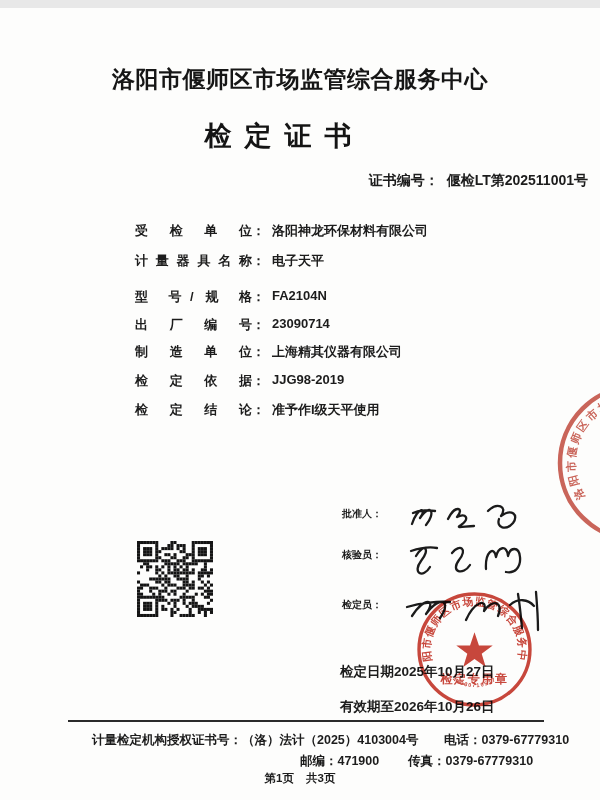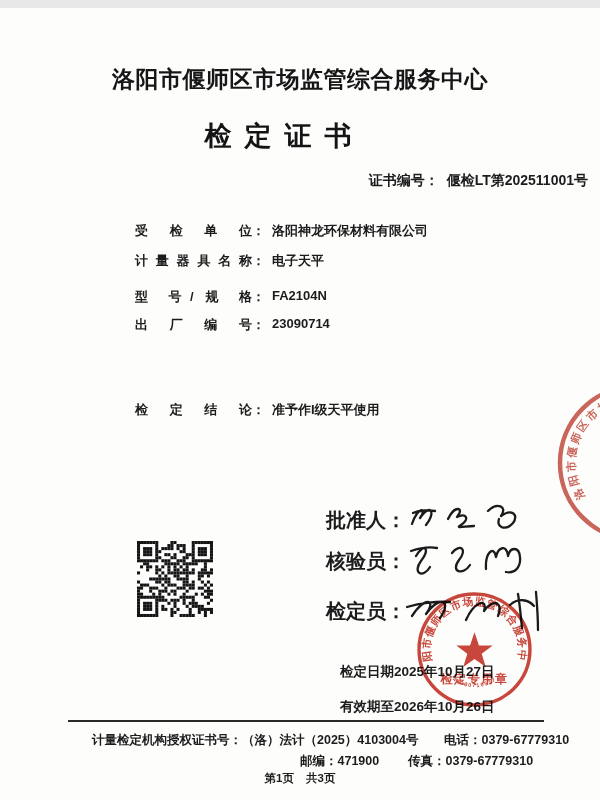--- a/index.html
+++ b/index.html
@@ -23,21 +23,21 @@
     top:164px; left:0; width:588px; text-align:right; font-size:14px;
   }
   .certno .certno-value{margin-left:8px;}
   .frow{position:absolute; left:135px; width:420px; height:18px; font-size:13px;}
   .flabel{
     display:inline-block; width:117px; text-align:justify; text-align-last:justify;
     white-space:normal; vertical-align:top;
   }
   .fcolon{display:inline-block; width:16px; vertical-align:top;}
   .fvalue{position:absolute; left:137px; top:0; white-space:nowrap;}
-  .sig-row{position:absolute; left:326px; font-size:20px;}
+  .sig-row{position:absolute; left:342px; font-size:10px;}
   .sig-svg{position:absolute; overflow:visible;}
   .sig-svg path{fill:none; stroke:#1b1b1b; stroke-width:2.3; stroke-linecap:round; stroke-linejoin:round;}
   .qr{position:absolute; left:136px; top:533px; width:78px; height:76px;}
   .date-row{
     position:absolute; left:340px; display:flex; align-items:baseline; 
     font-size:13.5px; white-space:nowrap;
   }
   .footer-rule{position:absolute; top:712px; left:68px; width:476px; border-top:2px solid #2b2b2b;}
   .ftext{position:absolute; font-size:12.5px; white-space:nowrap;}
   .pageno{position:absolute; top:763px; left:0; width:600px; text-align:center; font-size:11.5px;}
@@ -73,20 +73,28 @@
     <span class="flabel">计 量 器 具 名 称</span><span class="fcolon">：</span>
     <span class="fvalue">电子天平</span>
   </div>
   <div class="frow" style="top:280px">
     <span class="flabel">型 号/ 规 格</span><span class="fcolon">：</span>
     <span class="fvalue">FA2104N</span>
   </div>
   <div class="frow" style="top:308px">
     <span class="flabel">出 厂 编 号</span><span class="fcolon">：</span>
     <span class="fvalue">23090714</span>
+  </div>
+  <div class="frow" style="top:335px">
+    <span class="flabel">制 造 单 位</span><span class="fcolon">：</span>
+    <span class="fvalue">上海精其仪器有限公司</span>
+  </div>
+  <div class="frow" style="top:364px">
+    <span class="flabel">检 定 依 据</span><span class="fcolon">：</span>
+    <span class="fvalue">JJG98-2019</span>
   </div>
   <div class="frow" style="top:393px">
     <span class="flabel">检 定 结 论</span><span class="fcolon">：</span>
     <span class="fvalue">准予作I级天平使用</span>
   </div>
 
   <div class="sig-row" style="top:499px">批准人：</div>
   <svg class="sig-svg" style="left:404px; top:490px;" width="118" height="36" viewBox="0 0 118 36" aria-hidden="true">
     <path d="M8,26 C14,8 24,9 16,20 C27,4 32,15 22,27 M9,15 C16,12 26,12 31,13"></path>
     <path d="M44,21 C51,6 61,10 53,19 C62,14 66,21 57,27 C50,31 62,28 70,28"></path>

